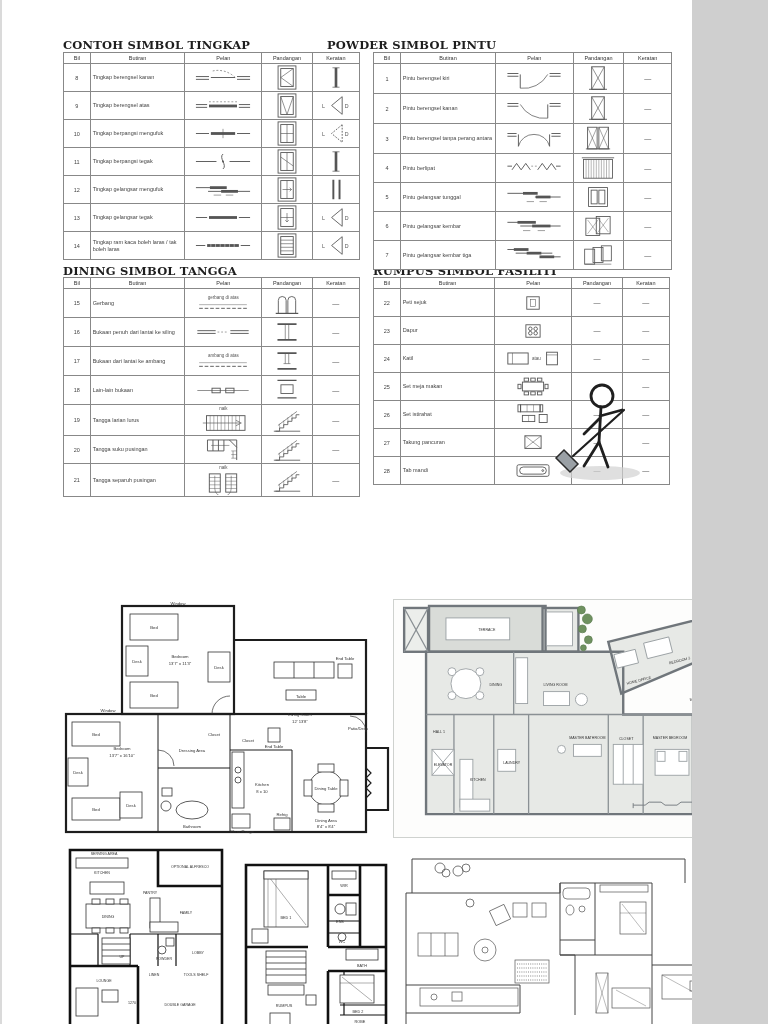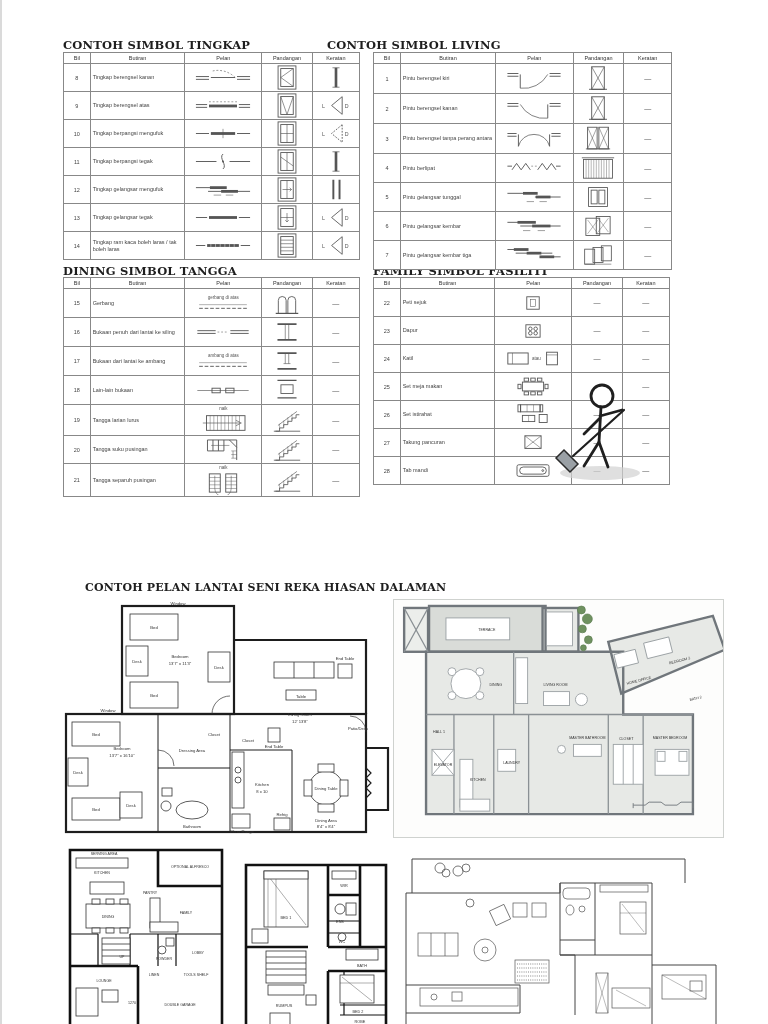--- a/index.html
+++ b/index.html
@@ -1,16 +1,16 @@
 <!DOCTYPE html>
 <html><head>
 <meta charset="utf-8">
 <style>
   html,body{margin:0;padding:0;background:#cfcfcf;}
-  .sheet{position:relative;width:768px;height:1024px;background:#ffffff;overflow:hidden;
+  .sheet{position:relative;width:692px;height:1024px;background:#ffffff;overflow:hidden;
          font-family:"Liberation Sans",sans-serif;}
   .edge{position:absolute;top:0;bottom:0;width:2px;background:#dadada;}
   .h1{position:absolute;font-family:"DejaVu Serif",serif;font-weight:700;font-size:11.5px;
       color:#1e1e1e;letter-spacing:.2px;white-space:nowrap;}
   .tblwrap{position:absolute;background:#fff;}
   table{width:100%;border-collapse:collapse;table-layout:fixed;}
   th{border:.8px solid #888;font-weight:400;font-size:5.5px;color:#333;padding:2px 1px;text-align:center;}
   td{border:.8px solid #888;font-size:5.5px;color:#444;padding:1px 2px;height:25px;vertical-align:middle;}
   td.bil{text-align:center;}
   td.butiran{line-height:1.25;}
@@ -26,24 +26,23 @@
   .plan text{font-family:"Liberation Sans",sans-serif;fill:#333;stroke:none;}
   .planb-box{position:absolute;border:1px solid #cfd2cf;background:#fdfdfc;}
 </style>
 </head>
 <body>
 
 <div class="sheet">
   <div class="edge" style="left:0"></div>
 
   <div class="h1" style="left:63px;top:38px">CONTOH SIMBOL TINGKAP</div>
-  <div class="h1" style="left:327px;top:38px">CONTOH SIMBOL LIVING</div>
+  <div class="h1" style="left:327px;top:38px">POWDER SIMBOL PINTU</div>
   <div class="h1" style="left:63px;top:264px">DINING SIMBOL TANGGA</div>
-  <div class="h1" style="left:373px;top:264px">FAMILY SIMBOL FASILITI</div>
-  <div class="h1" style="left:85px;top:581px;font-size:11px">CONTOH PELAN LANTAI SENI REKA HIASAN DALAMAN</div>
+  <div class="h1" style="left:373px;top:264px">RUMPUS SIMBOL FASILITI</div>
 
   <div class="tblwrap" style="left:63px;top:52px;width:297px">
     <table>
         <colgroup>
           <col style="width:9%">
           <col style="width:32%">
           <col style="width:26%">
           <col style="width:17%">
           <col style="width:16%">
         </colgroup>

